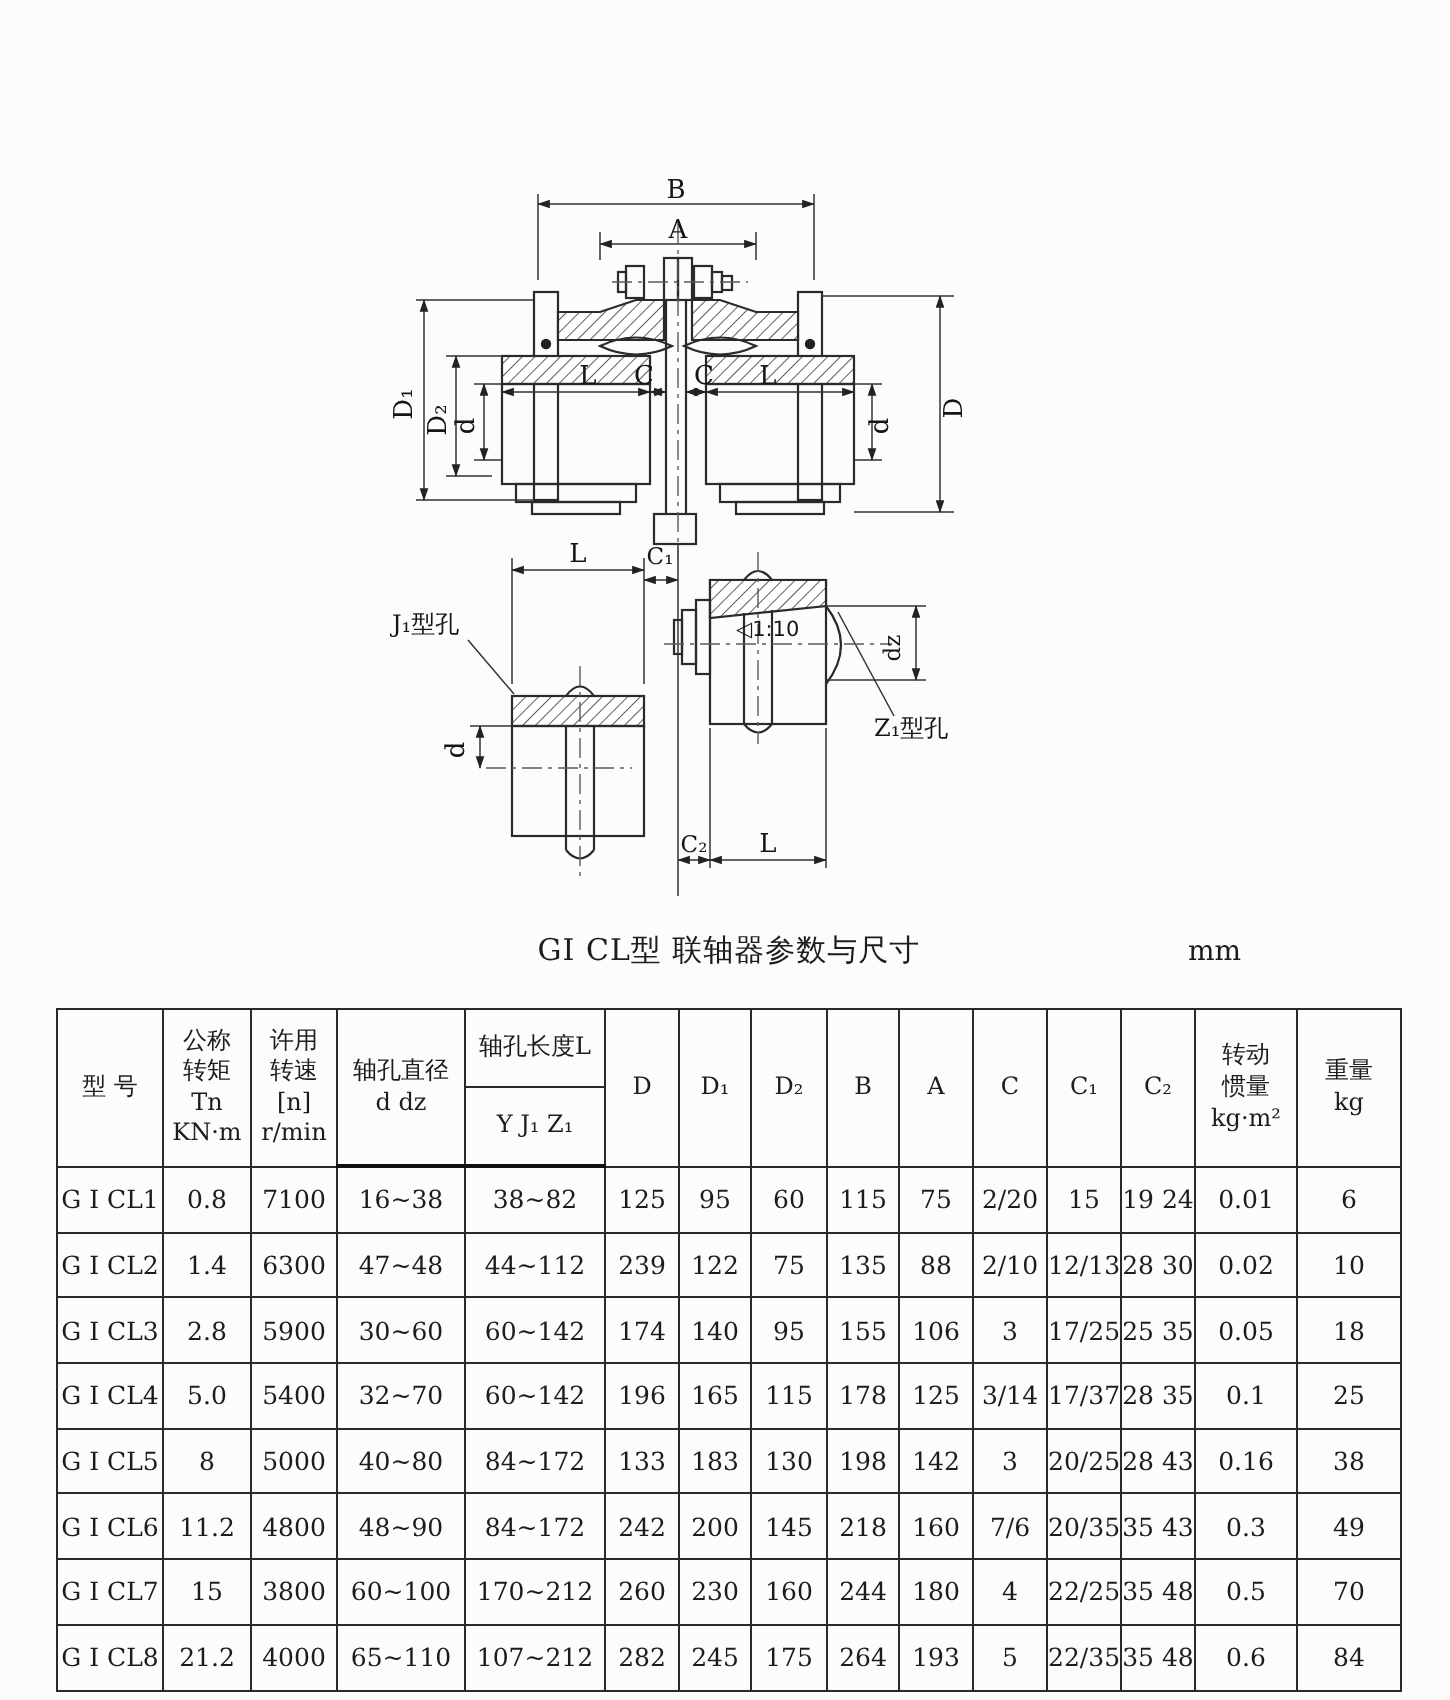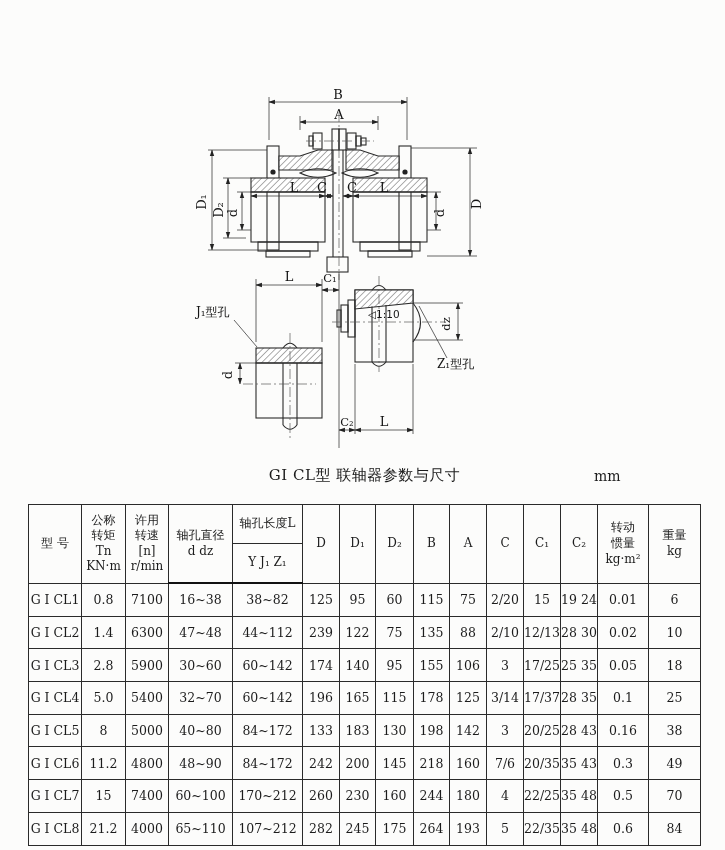--- a/index.html
+++ b/index.html
@@ -355,21 +355,21 @@
         <td>160</td>
         <td>7/6</td>
         <td>20/35</td>
         <td>35 43</td>
         <td>0.3</td>
         <td>49</td>
       </tr>
       <tr>
         <td>G I CL7</td>
         <td>15</td>
-        <td>7400</td>
+        <td>3800</td>
         <td>60~100</td>
         <td>170~212</td>
         <td>260</td>
         <td>230</td>
         <td>160</td>
         <td>244</td>
         <td>180</td>
         <td>4</td>
         <td>22/25</td>
         <td>35 48</td>

